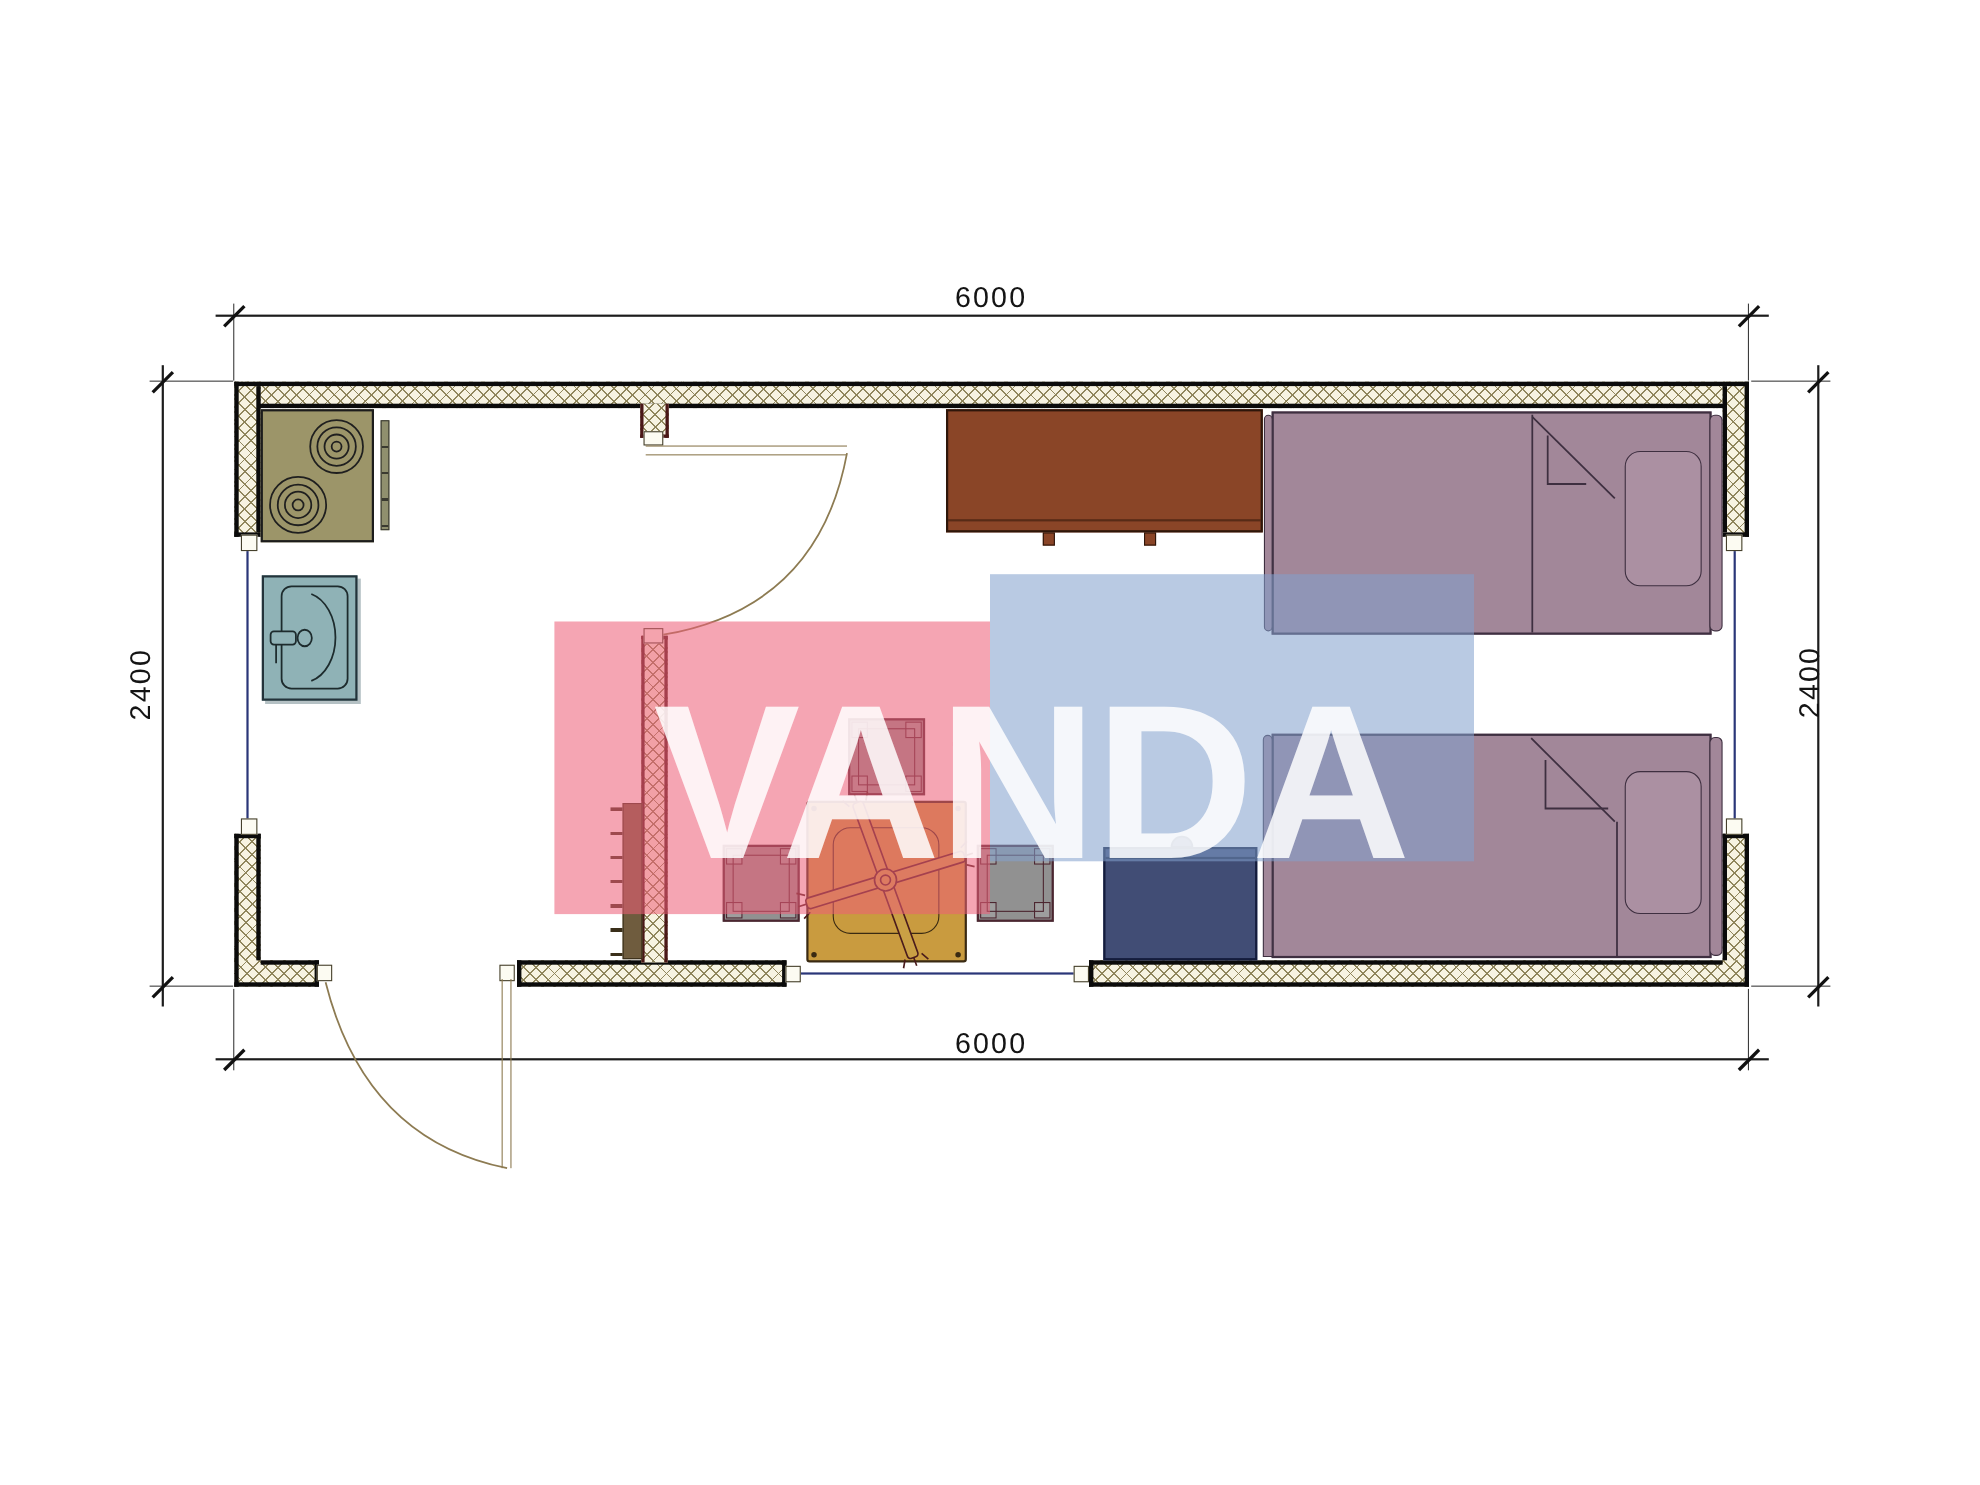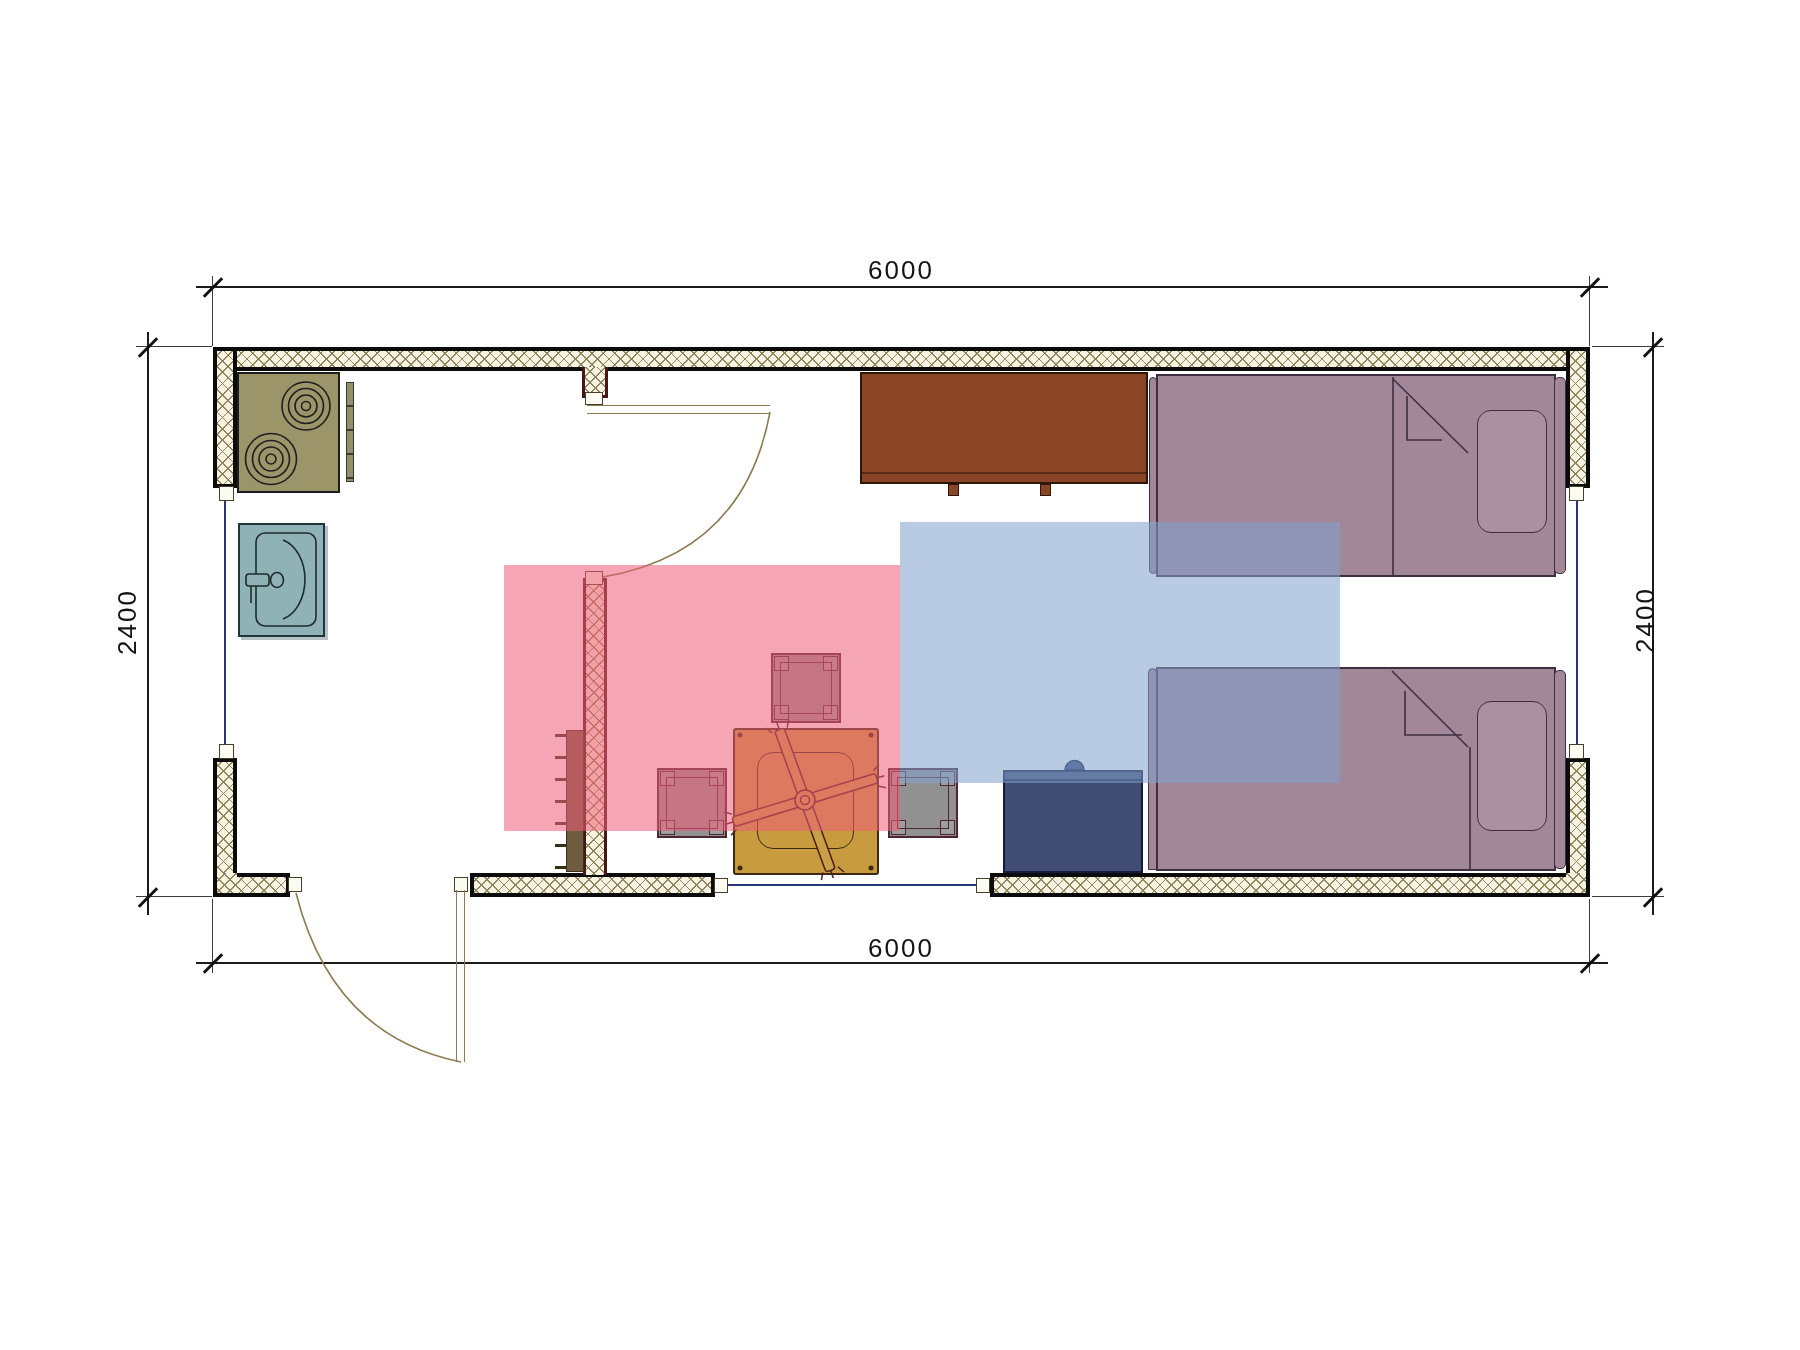--- a/index.html
+++ b/index.html
@@ -225,14 +225,15 @@
     </g>
 
     <path d="M1065,770 a9.5,9.5 0 0 1 19,0 z" fill="#3e4a74" stroke="#141c3c" stroke-width="1.6"></path>
 
     <path d="M296,893 Q332,1036 461,1062" stroke="#8d7b52" fill="none" stroke-width="1.6"></path>
     <path d="M770,412 Q744,553 603,577" stroke="#8d7b52" fill="none" stroke-width="1.6"></path>
   </svg>
 
   <div class="wm" style="left:504px;top:565px;width:396px;height:266px;background:rgba(237,95,120,.56);"></div>
   <div class="wm" style="left:900px;top:522px;width:440px;height:261px;background:rgba(130,160,205,.56);"></div>
+  <div id="wm-text">VANDA</div>
 
 </div>
 
 </body></html>

